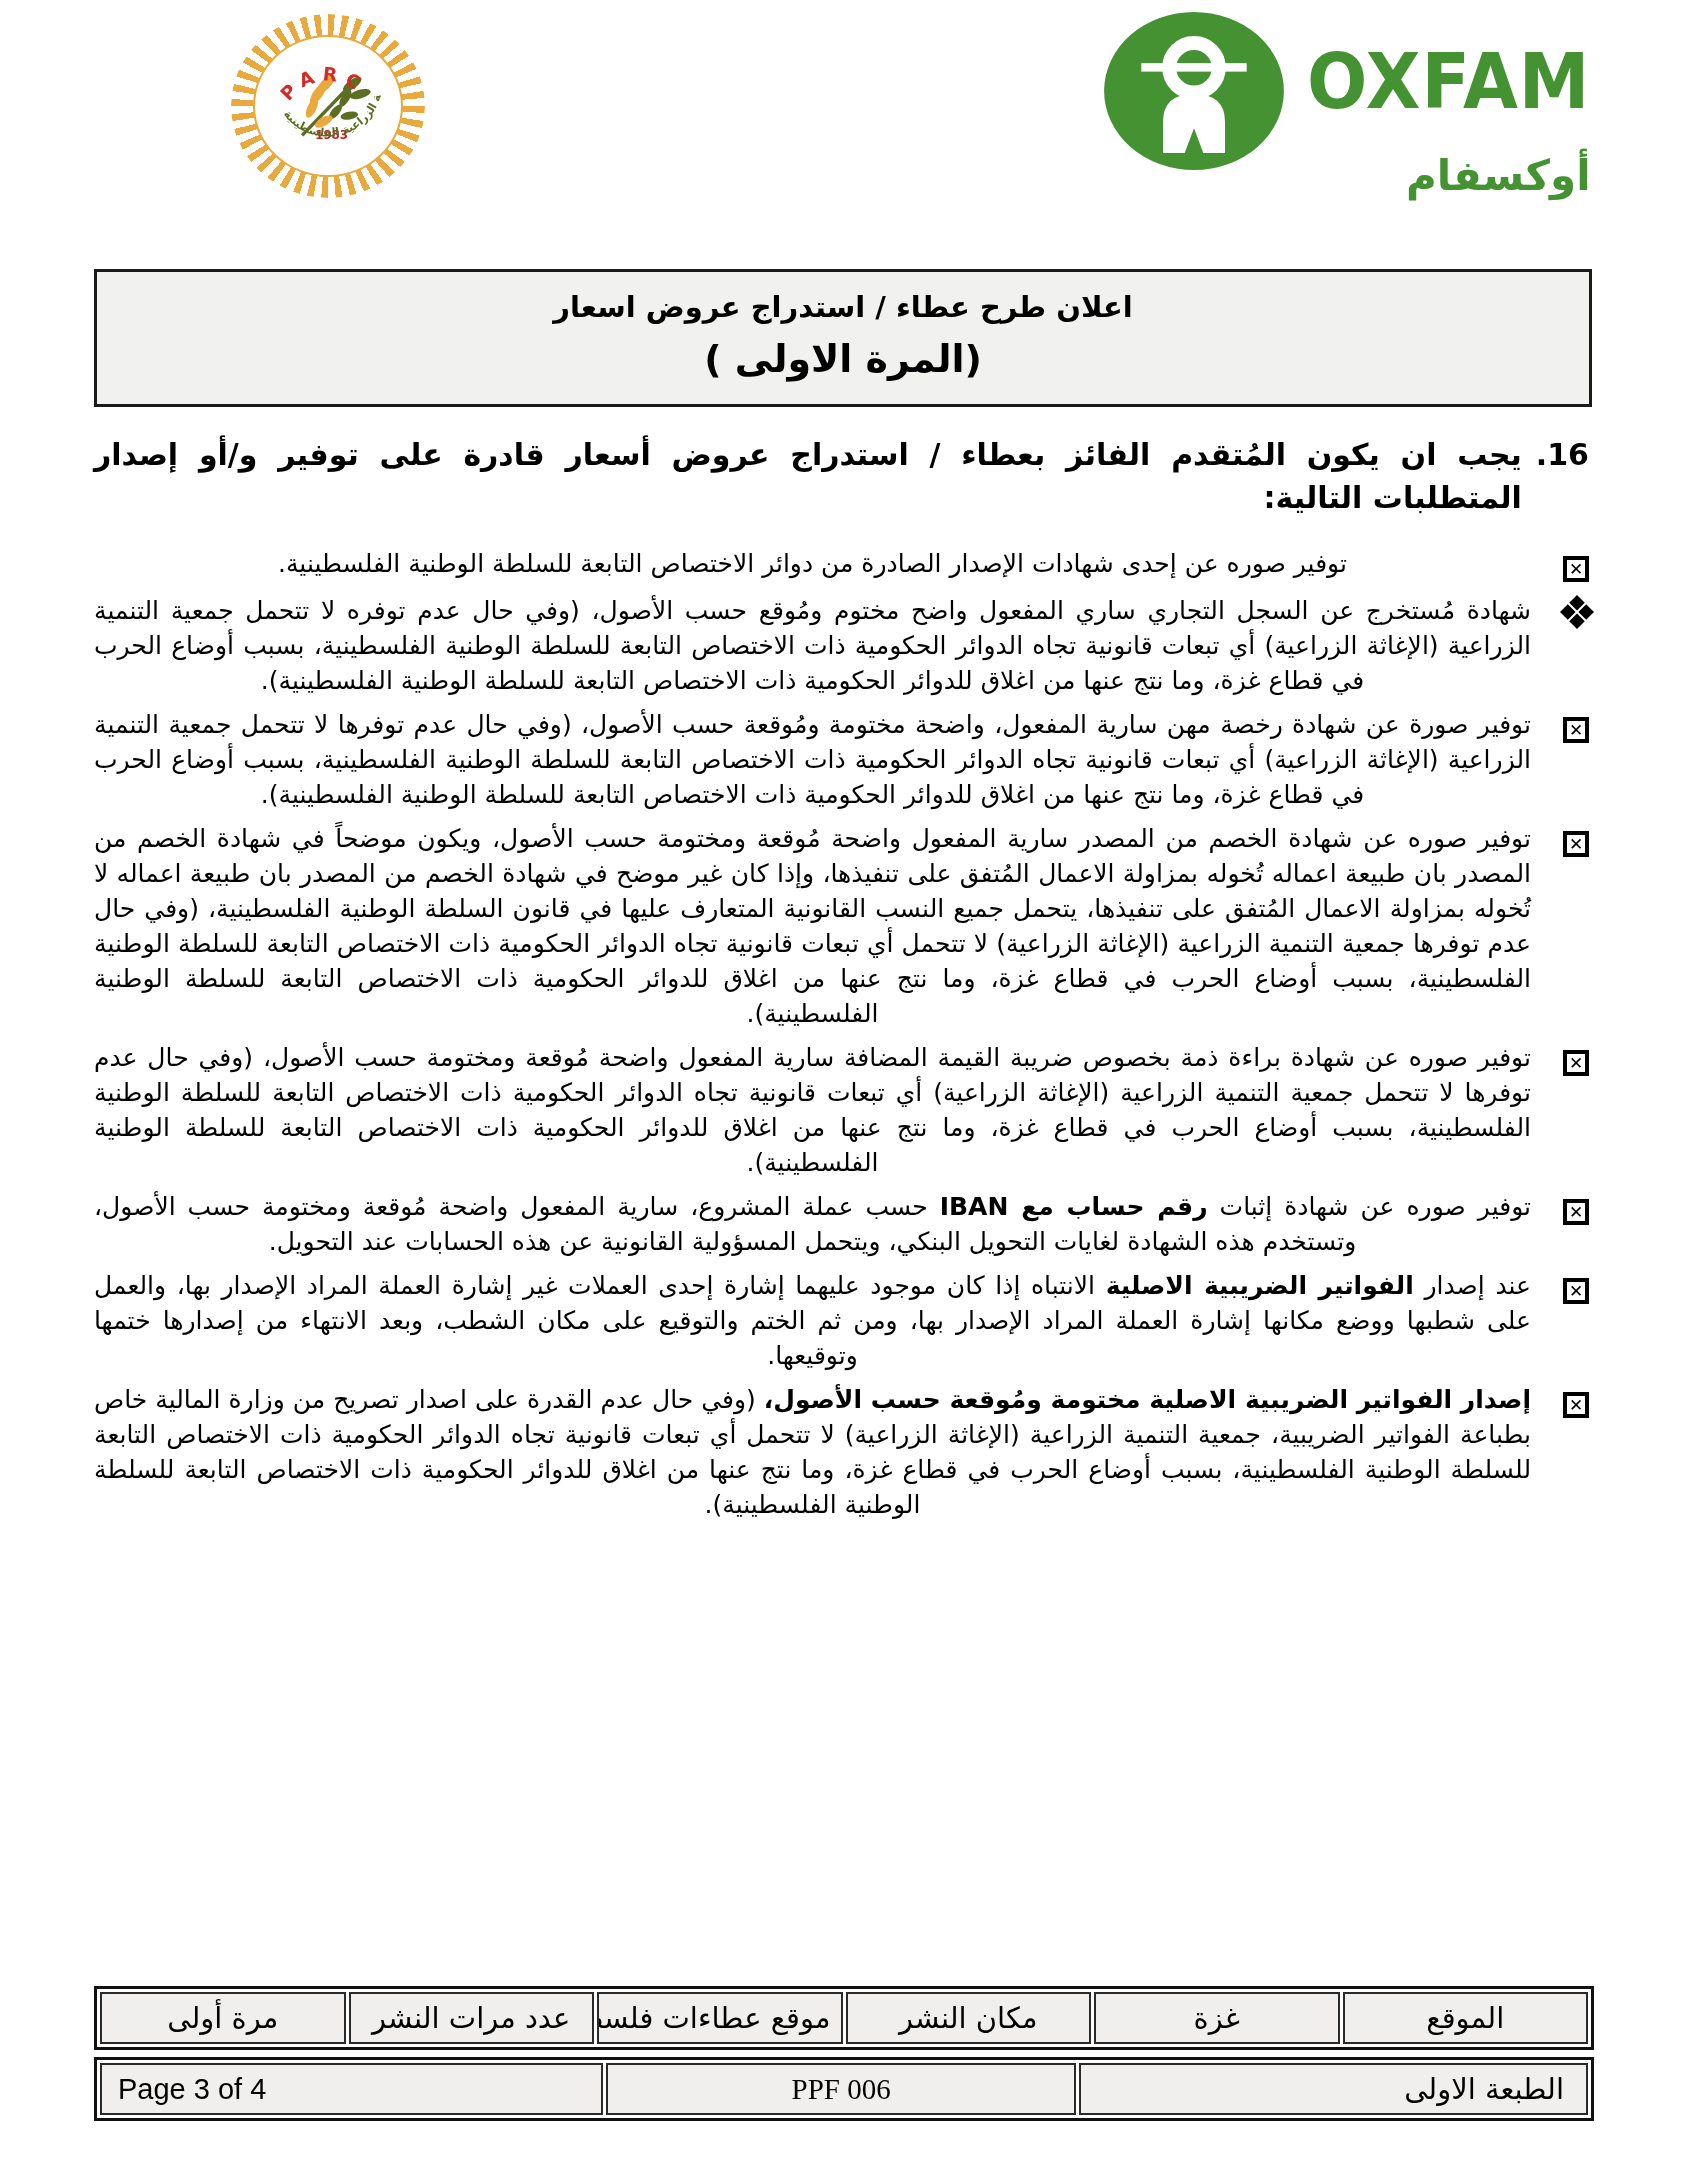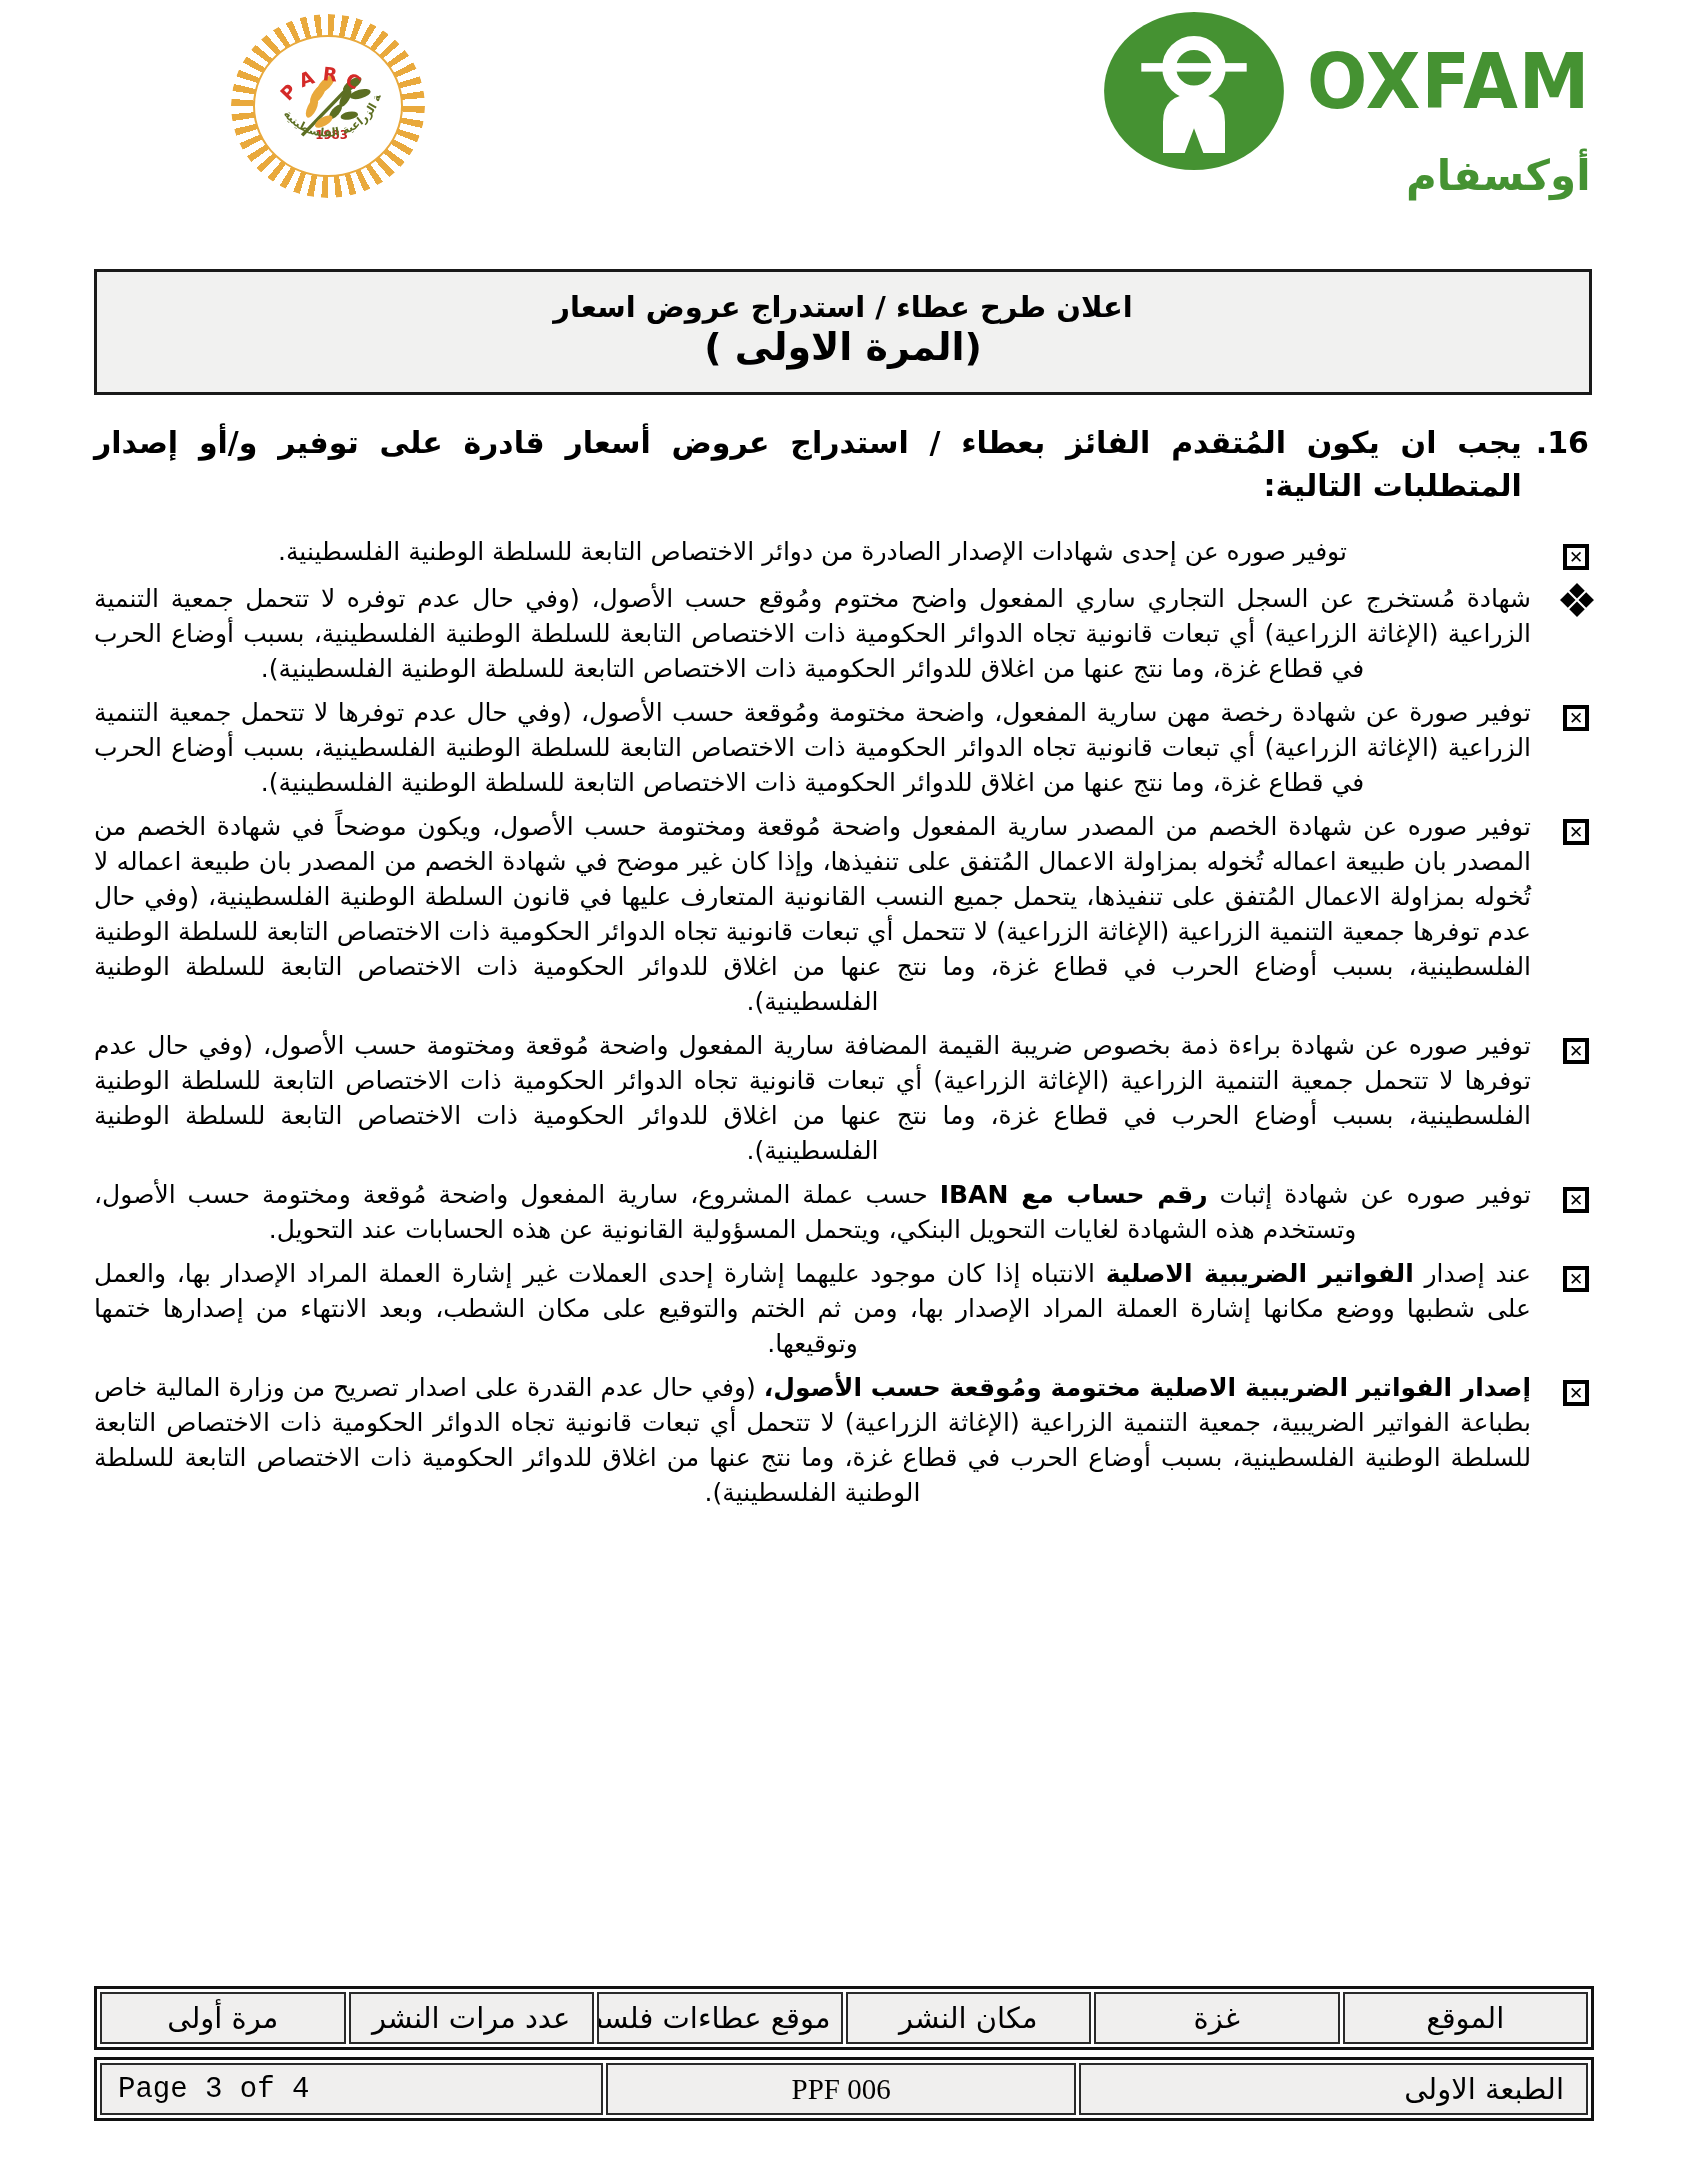--- a/index.html
+++ b/index.html
@@ -32,21 +32,21 @@
     line-height:1;transform:scaleY(1.08);font-family:"DejaVu Sans", sans-serif;
   }
   .oxfam-arabic{font-size:42px;font-weight:700;color:#459232;margin-top:14px;line-height:1;margin-left:35px;}
 
   
   .title-box{
     margin:0 91px 0 94px;border:3px solid #1a1a1a;background:#f1f1f0;
     text-align:center;padding:17px 10px 21px 10px;
   }
   .title-line1{font-size:29px;font-weight:800;line-height:1.25;}
-  .title-line2{font-size:38px;font-weight:800;line-height:1.2;margin-top:0;}
+  .title-line2{font-size:38px;font-weight:800;line-height:1.2;margin-top:12px;}
 
   
   .clause{
     direction:rtl;margin:26px 94px 0 94px;display:flex;gap:14px;
     font-size:30px;font-weight:700;line-height:1.45;
   }
   .clause-number{flex:none;}
   .clause-text{flex:1;text-align:justify;}
 
   
@@ -76,21 +76,21 @@
     border:3px solid #111;background:#fff;direction:rtl;table-layout:fixed;
   }
   table.ft td{
     background:#f0efee;border:2px solid #2a2a2a;text-align:center;
     font-size:29px;padding:7px 10px;overflow:hidden;white-space:nowrap;
   }
   table.ft1{margin-bottom:7px;}
   table.ft1 td{width:16.66%;}
   table.ft2 td:nth-child(1){width:34%;text-align:right;padding-right:22px;}
   table.ft2 td:nth-child(2){width:32%;font-family:"Liberation Serif", serif;}
-  table.ft2 td:nth-child(3){width:34%;text-align:left;padding-left:16px;font-family:Liberation Mono, monospace;}
+  table.ft2 td:nth-child(3){width:34%;text-align:left;padding-left:16px;font-family:Liberation Sans, sans-serif;}
 </style>
 </head>
 <body>
 
 <div class="page">
 
   <div class="header">
 
     <div class="parc-logo">
       <div class="parc-rays"></div>

